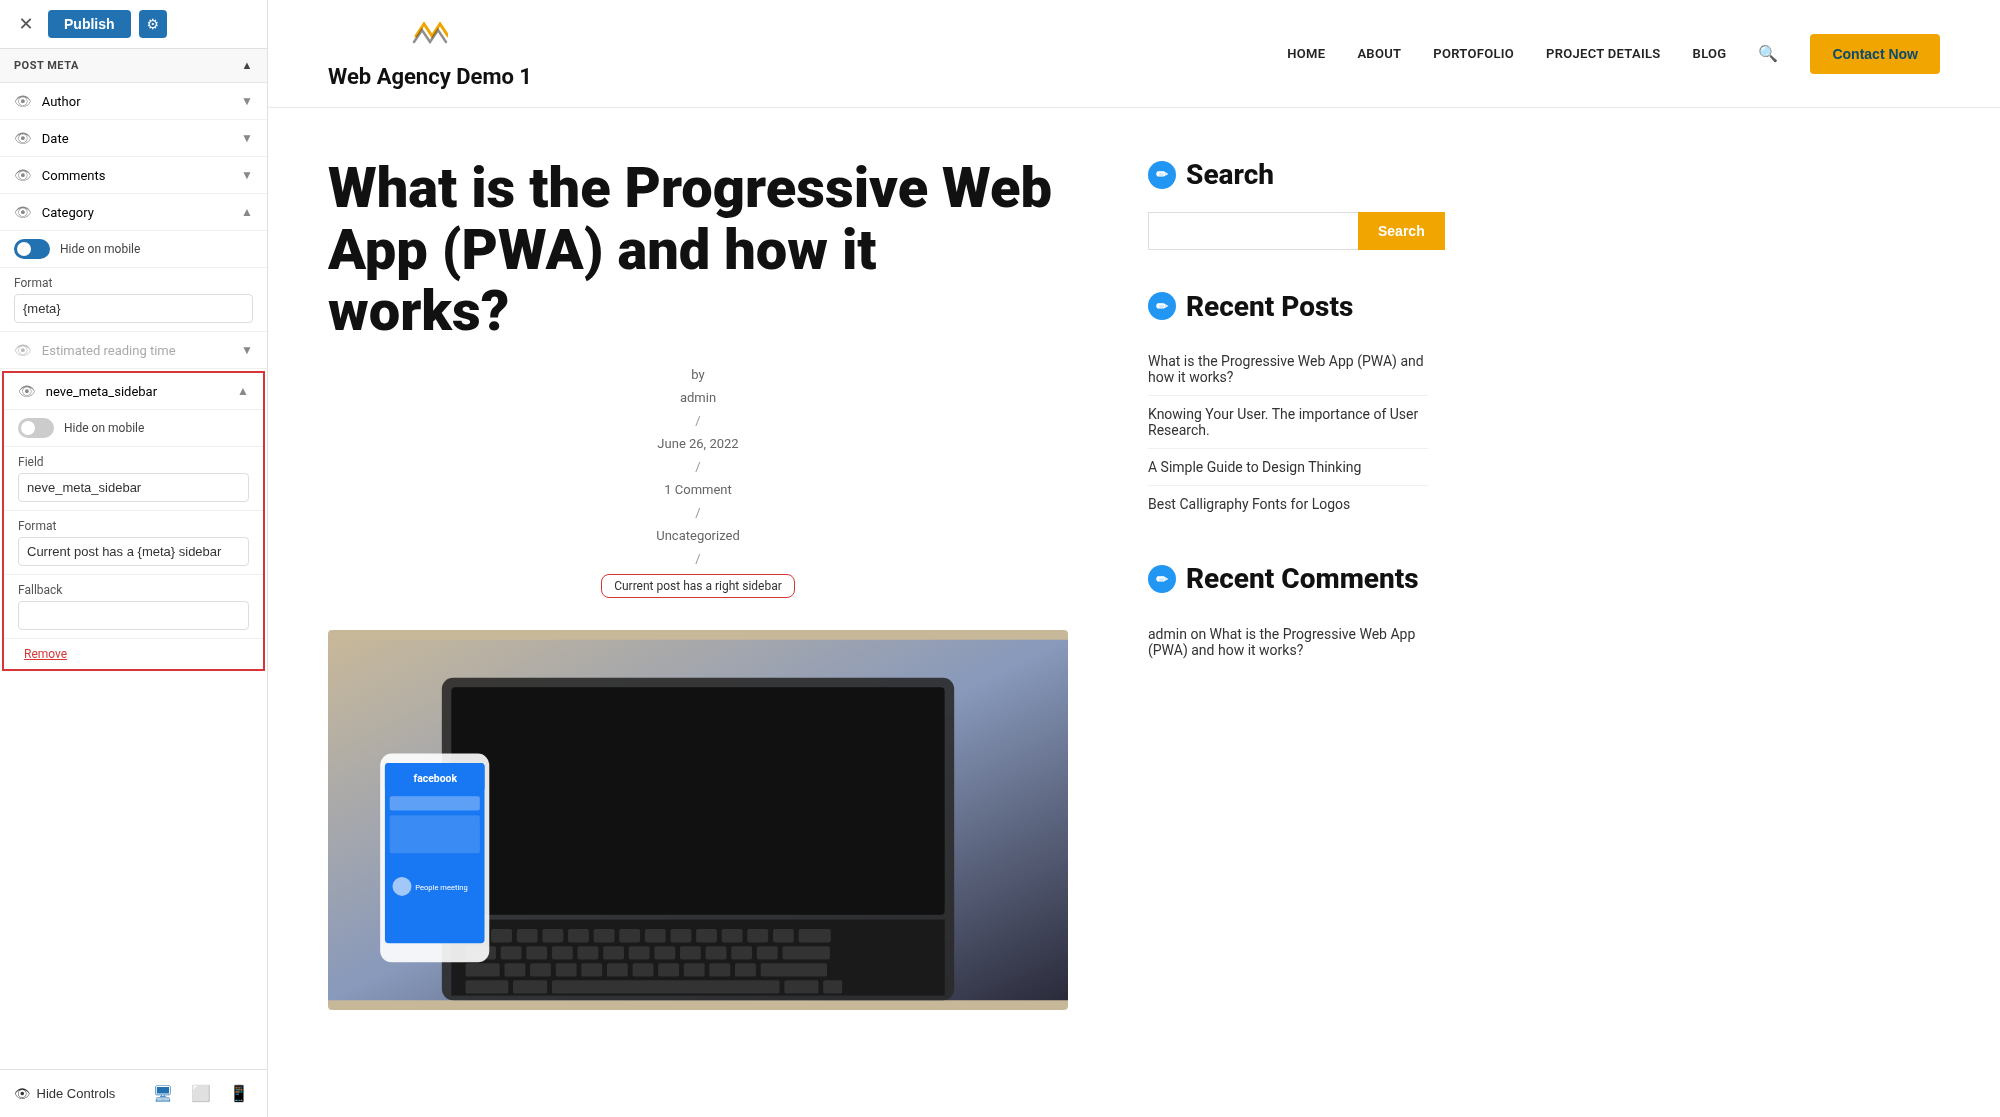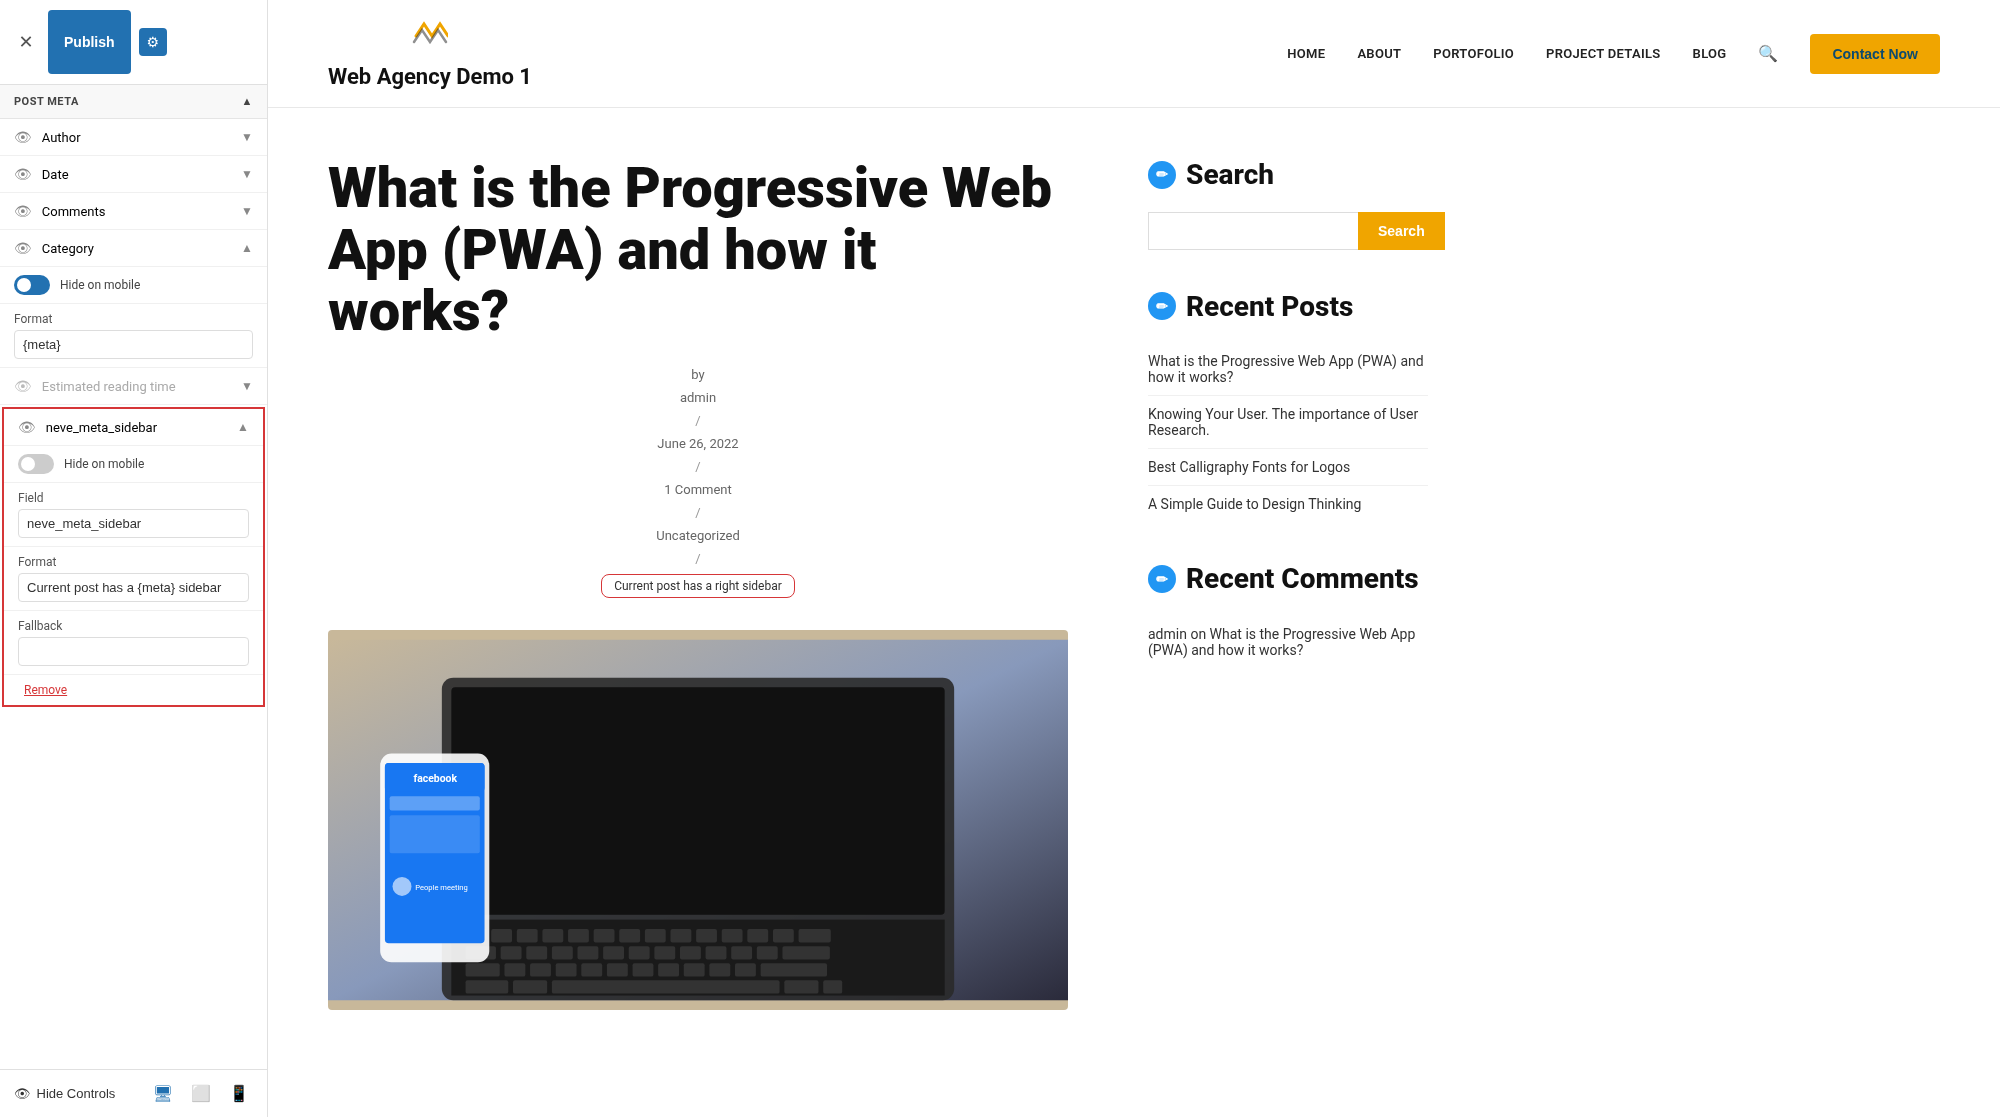--- a/index.html
+++ b/index.html
@@ -30,21 +30,21 @@
       cursor: pointer;
       font-size: 18px;
       color: #555;
       display: flex; align-items: center; justify-content: center;
     }
     .publish-btn {
       background: #2271b1;
       color: #fff;
       border: none;
       border-radius: 4px;
-      padding: 24px 16px;
+      padding: 6px 16px;
       font-size: 14px;
       font-weight: 600;
       cursor: pointer;
     }
     .settings-btn {
       background: #2271b1;
       color: #fff;
       border: none;
       border-radius: 4px;
       padding: 6px 8px;
@@ -676,22 +676,22 @@
       </div>
 
       <div class="sidebar-widget">
         <div class="sidebar-widget-title">
           <span class="sidebar-icon">✏</span>
           <span>Recent Posts</span>
         </div>
         <ul class="recent-posts-list">
           <li>What is the Progressive Web App (PWA) and how it works?</li>
           <li>Knowing Your User. The importance of User Research.</li>
+          <li>A Simple Guide to Design Thinking</li>
           <li>Best Calligraphy Fonts for Logos</li>
-          <li>A Simple Guide to Design Thinking</li>
         </ul>
       </div>
 
       <div class="sidebar-widget">
         <div class="sidebar-widget-title">
           <span class="sidebar-icon">✏</span>
           <span>Recent Comments</span>
         </div>
         <ul class="recent-comments-list">
           <li>admin on What is the Progressive Web App (PWA) and how it works?</li>

